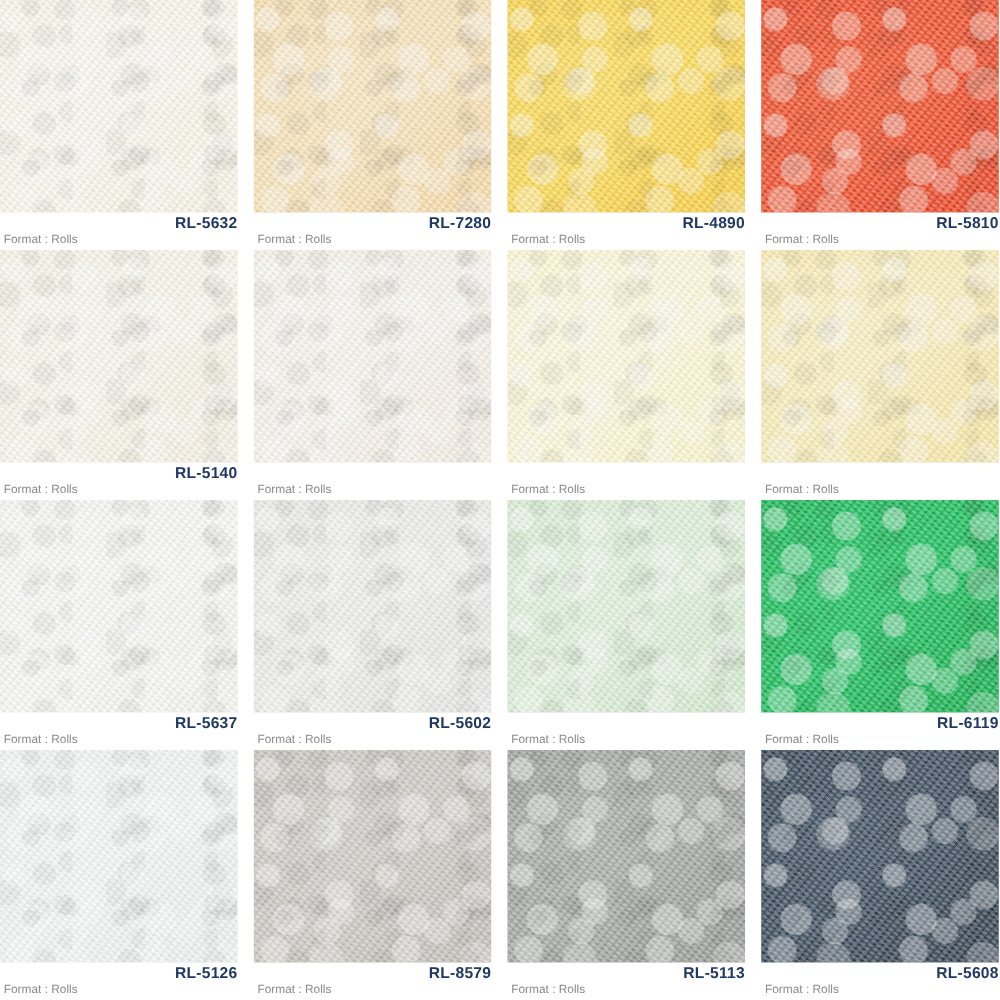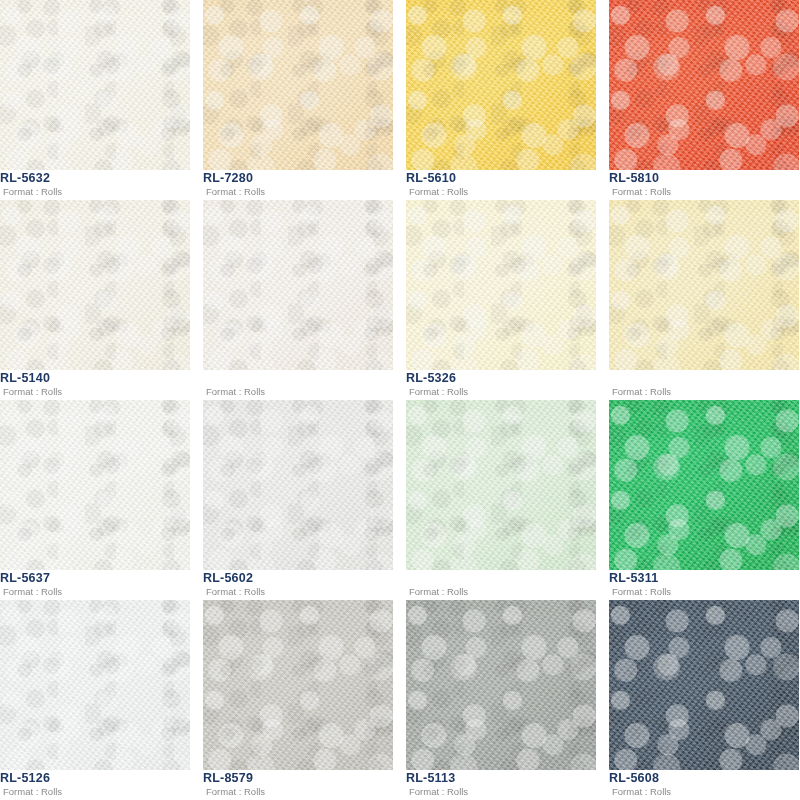--- a/index.html
+++ b/index.html
@@ -84,21 +84,21 @@
     position: relative;
     height: 30px;
     background: #ffffff;
   }
 
   .product-code {
     position: absolute;
     top: 1px;
     left: 0;
     width: 190px;
-    text-align: left;
+    text-align: right;
     font-size: 12.5px;
     font-weight: bold;
     color: #1f3864;
     letter-spacing: 0.2px;
     line-height: 15px;
   }
 
   .format-line {
     position: absolute;
     top: 15px;
@@ -123,21 +123,21 @@
     <div class="swatch-card">
       <div class="swatch-tile" style="background-color: rgb(233, 203, 169); background-image: radial-gradient(at 25% 30%, rgb(233, 203, 169) 0%, rgb(223, 187, 149) 70%), linear-gradient(135deg, rgb(223, 187, 149) 0%, rgb(233, 203, 169) 50%, rgb(223, 187, 149) 100%); background-blend-mode: overlay, normal;"></div>
       <div class="swatch-caption">
         <div class="product-code">RL-7280</div>
         <div class="format-line">Format : Rolls</div>
       </div>
     </div>
     <div class="swatch-card">
       <div class="swatch-tile" style="background-color: rgb(242, 193, 115); background-image: radial-gradient(at 25% 30%, rgb(242, 193, 115) 0%, rgb(234, 177, 89) 70%), linear-gradient(135deg, rgb(234, 177, 89) 0%, rgb(242, 193, 115) 50%, rgb(234, 177, 89) 100%); background-blend-mode: overlay, normal;"></div>
       <div class="swatch-caption">
-        <div class="product-code">RL-5610</div>
+        <div class="product-code">RL-4890</div>
         <div class="format-line">Format : Rolls</div>
       </div>
     </div>
     <div class="swatch-card">
       <div class="swatch-tile" style="background-color: rgb(217, 106, 78); background-image: radial-gradient(at 25% 30%, rgb(217, 106, 78) 0%, rgb(204, 91, 65) 70%), linear-gradient(135deg, rgb(204, 91, 65) 0%, rgb(217, 106, 78) 50%, rgb(204, 91, 65) 100%); background-blend-mode: overlay, normal;"></div>
       <div class="swatch-caption">
         <div class="product-code">RL-5810</div>
         <div class="format-line">Format : Rolls</div>
       </div>
     </div>
@@ -150,21 +150,20 @@
     </div>
     <div class="swatch-card">
       <div class="swatch-tile" style="background-color: rgb(231, 224, 214); background-image: radial-gradient(at 25% 30%, rgb(231, 224, 214) 0%, rgb(219, 210, 197) 70%), linear-gradient(135deg, rgb(219, 210, 197) 0%, rgb(231, 224, 214) 50%, rgb(219, 210, 197) 100%); background-blend-mode: overlay, normal;"></div>
       <div class="swatch-caption">
         <div class="format-line">Format : Rolls</div>
       </div>
     </div>
     <div class="swatch-card">
       <div class="swatch-tile" style="background-color: rgb(246, 233, 196); background-image: radial-gradient(at 25% 30%, rgb(246, 233, 196) 0%, rgb(240, 223, 174) 70%), linear-gradient(135deg, rgb(240, 223, 174) 0%, rgb(246, 233, 196) 50%, rgb(240, 223, 174) 100%); background-blend-mode: overlay, normal;"></div>
       <div class="swatch-caption">
-        <div class="product-code">RL-5326</div>
         <div class="format-line">Format : Rolls</div>
       </div>
     </div>
     <div class="swatch-card">
       <div class="swatch-tile" style="background-color: rgb(238, 216, 173); background-image: radial-gradient(at 25% 30%, rgb(238, 216, 173) 0%, rgb(228, 201, 147) 70%), linear-gradient(135deg, rgb(228, 201, 147) 0%, rgb(238, 216, 173) 50%, rgb(228, 201, 147) 100%); background-blend-mode: overlay, normal;"></div>
       <div class="swatch-caption">
         <div class="format-line">Format : Rolls</div>
       </div>
     </div>
     <div class="swatch-card">
@@ -183,21 +182,21 @@
     </div>
     <div class="swatch-card">
       <div class="swatch-tile" style="background-color: rgb(198, 219, 194); background-image: radial-gradient(at 25% 30%, rgb(198, 219, 194) 0%, rgb(180, 205, 176) 70%), linear-gradient(135deg, rgb(180, 205, 176) 0%, rgb(198, 219, 194) 50%, rgb(180, 205, 176) 100%); background-blend-mode: overlay, normal;"></div>
       <div class="swatch-caption">
         <div class="format-line">Format : Rolls</div>
       </div>
     </div>
     <div class="swatch-card">
       <div class="swatch-tile" style="background-color: rgb(63, 170, 114); background-image: radial-gradient(at 25% 30%, rgb(63, 170, 114) 0%, rgb(47, 154, 98) 70%), linear-gradient(135deg, rgb(47, 154, 98) 0%, rgb(63, 170, 114) 50%, rgb(47, 154, 98) 100%); background-blend-mode: overlay, normal;"></div>
       <div class="swatch-caption">
-        <div class="product-code">RL-5311</div>
+        <div class="product-code">RL-6119</div>
         <div class="format-line">Format : Rolls</div>
       </div>
     </div>
     <div class="swatch-card">
       <div class="swatch-tile" style="background-color: rgb(223, 227, 226); background-image: radial-gradient(at 25% 30%, rgb(223, 227, 226) 0%, rgb(210, 215, 214) 70%), linear-gradient(135deg, rgb(210, 215, 214) 0%, rgb(223, 227, 226) 50%, rgb(210, 215, 214) 100%); background-blend-mode: overlay, normal;"></div>
       <div class="swatch-caption">
         <div class="product-code">RL-5126</div>
         <div class="format-line">Format : Rolls</div>
       </div>
     </div>

